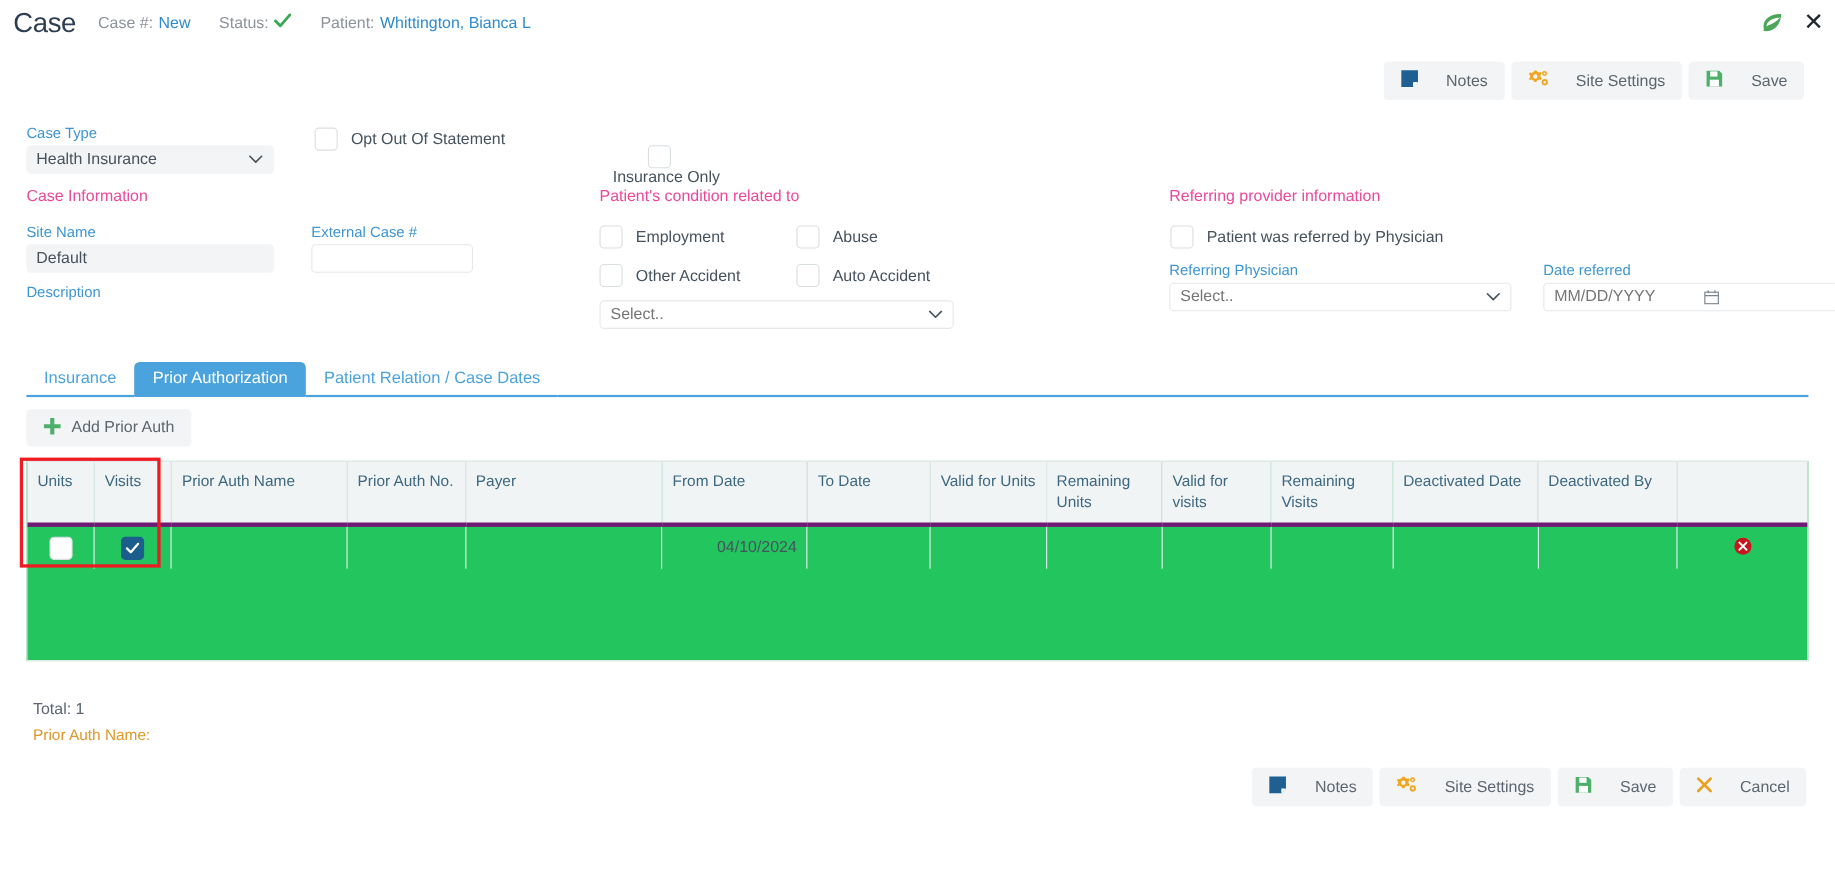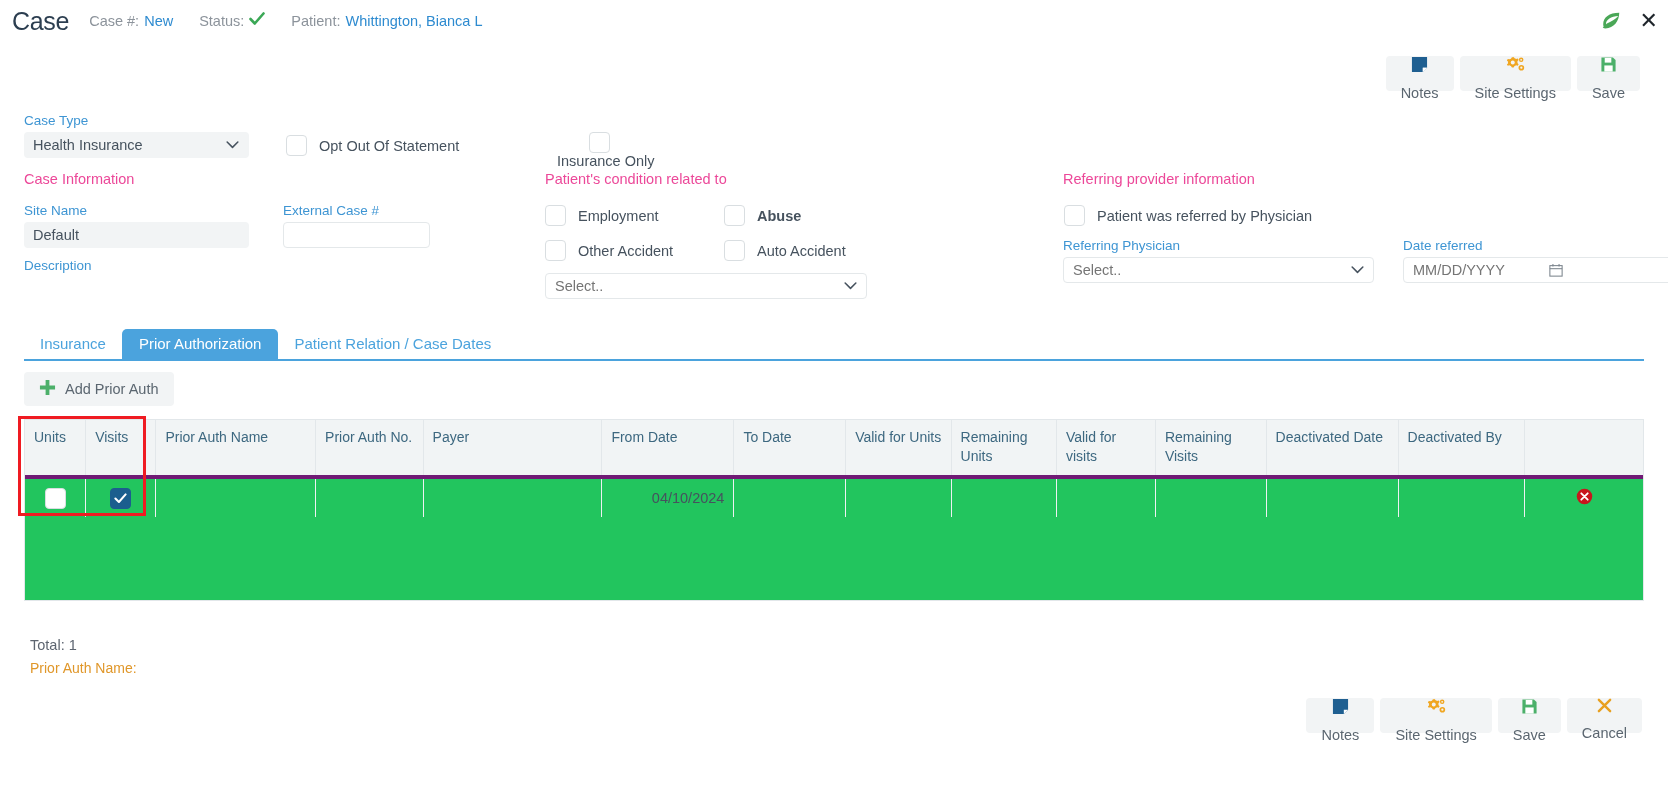--- a/index.html
+++ b/index.html
@@ -35,27 +35,26 @@
     font-size:22px; color:#20262c; line-height:1; cursor:pointer;
     font-family:"DejaVu Sans", sans-serif; font-weight:300;
   }
 
   
   .toolbar-top {
     position:absolute; right:28px; top:56px;
     display:flex; gap:6px;
   }
   .tbtn {
-    display:flex; align-items:center; gap:9px;
+    display:flex; align-items:center; gap:25px;
     background:#f2f4f5; border:none; border-radius:4px;
     height:35px; padding:0 15px;
     font-size:14.5px; color:#5b6670;
     font-family:"Liberation Sans", sans-serif;
     cursor:pointer;
-    flex-direction:column;
   }
   .tbtn-label { white-space:nowrap; }
 
   
   .ico { display:inline-block; flex:0 0 auto; }
   .ico-note { width:17px; height:17px; }
   .ico-gear { width:19px; height:17px; }
   .ico-save { width:17px; height:17px; }
   .ico-cancel { width:15px; height:15px; }
   .ico-plus { width:17px; height:17px; }
@@ -256,37 +255,37 @@
 
   <div class="abs" style="left:283px; top:98px; width:147px;">
     <div class="fld-label">External Case #</div>
     <input class="inp-outline" value="" style="">
   </div>
 
   <div class="abs" style="left:24px; top:153px; width:406px;">
     <div class="fld-label">Description</div>
   </div>
 
-  <div class="abs ckrow" style="left:286px; top:30px;">
+  <div class="abs ckrow" style="left:286px; top:11px;">
     <div class="ckbox"></div>
     <div class="cklabel">Opt Out Of Statement</div>
   </div>
 
   <div class="abs ckrow" style="left:545px; top:27px;flex-direction:column;">
     <div class="ckbox"></div>
     <div class="cklabel">Insurance Only</div>
   </div>
 
   <div class="abs section-label" style="left:545px; top:66px;">Patient's condition related to</div>
 
   <div class="abs ckrow" style="left:545px; top:100px;">
     <div class="ckbox"></div>
     <div class="cklabel">Employment</div>
   </div>
-  <div class="abs ckrow" style="left:724px; top:100px;font-weight:bold;">
+  <div class="abs ckrow" style="left:724px; top:100px;">
     <div class="ckbox"></div>
     <div class="cklabel">Abuse</div>
   </div>
   <div class="abs ckrow" style="left:545px; top:135px;">
     <div class="ckbox"></div>
     <div class="cklabel">Other Accident</div>
   </div>
   <div class="abs ckrow" style="left:724px; top:135px;">
     <div class="ckbox"></div>
     <div class="cklabel">Auto Accident</div>

